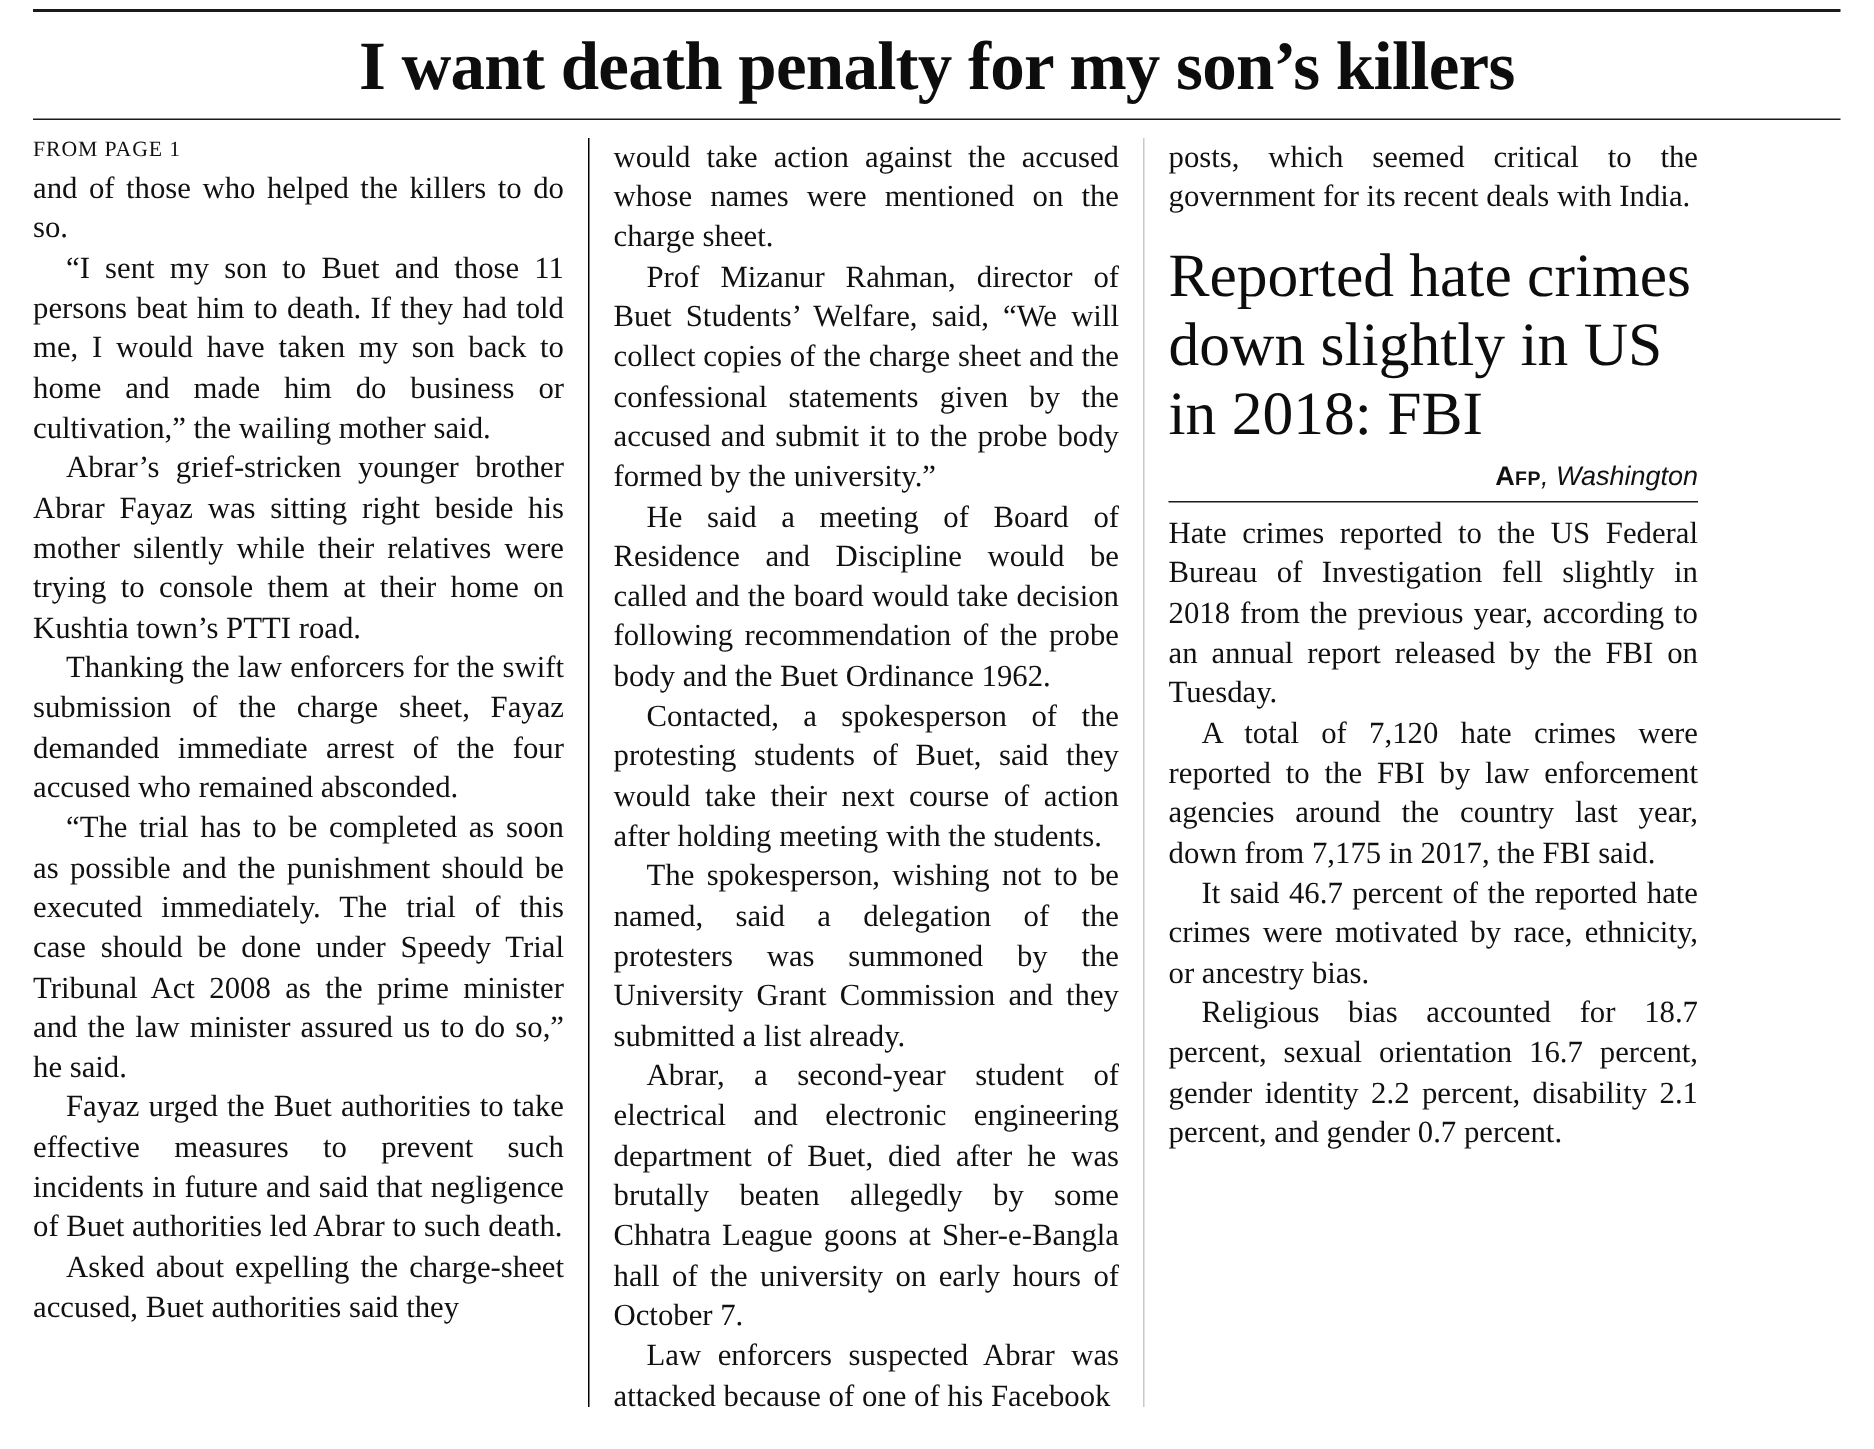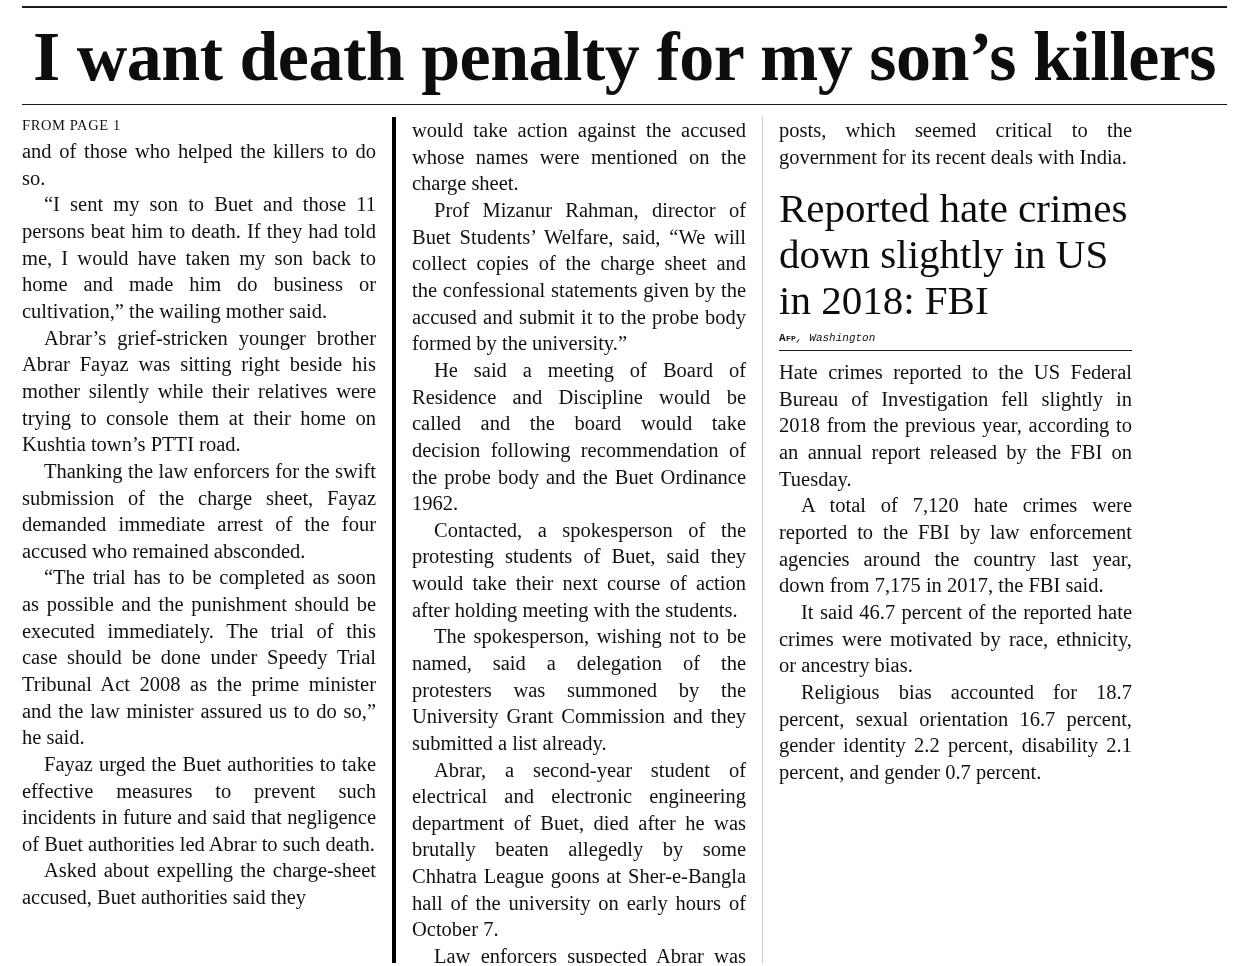--- a/index.html
+++ b/index.html
@@ -21,21 +21,21 @@
     box-sizing: border-box;
     padding: 0 22px;
   }
   .top-rule {
     border-top: 2px solid #1a1a1a;
     margin: 6px 0 0 0;
     height: 0;
   }
   .headline {
     font-family: "Liberation Serif", serif;
-    font-size: 70px;
+    font-size: 46px;
     line-height: 1.06;
     font-weight: 700;
     letter-spacing: -0.5px;
     text-align: center;
     margin: 12px 0 10px 0;
     color: #0d0d0d;
   }
   .head-rule {
     border-top: 1.5px solid #1a1a1a;
     margin-bottom: 12px;
@@ -47,21 +47,21 @@
     height: 846px;
     overflow: hidden;
   }
   .col {
     width: 370px;
     box-sizing: border-box;
     overflow: hidden;
     position: relative;
   }
   .col.c1 { padding-right: 16px; }
-  .col.c2 { padding-left: 16px; padding-right: 16px; border-left: 4px solid #000000; }
+  .col.c2 { padding-left: 16px; padding-right: 16px; border-left: 1px solid #000000; }
   .col.c3 { padding-left: 16px; border-left: 1px solid #c9c9c9; }
   .kicker {
     font-family: "Liberation Serif", serif;
     font-weight: 400;
     font-size: 14.5px;
     letter-spacing: 0.6px;
     margin-bottom: 4px;
     text-transform: uppercase;
   }
   p.body {
@@ -79,23 +79,24 @@
   }
   .sub-headline {
     font-family: "Liberation Serif", serif;
     font-size: 41px;
     line-height: 1.12;
     font-weight: 400;
     margin: 16px 0 8px 0;
     color: #0d0d0d;
   }
   .byline {
-    font-family: Liberation Mono, monospace;
-    font-size: 11px;
+    font-family: Liberation Sans, sans-serif;
+    font-size: 18px;
     margin: 0 0 6px 0;
+    text-align: right;
   }
   .byline .agency {
     font-weight: 700;
     font-variant: small-caps;
     letter-spacing: 0.3px;
   }
   .byline .place {
     font-style: italic;
   }
   .byline-rule {

